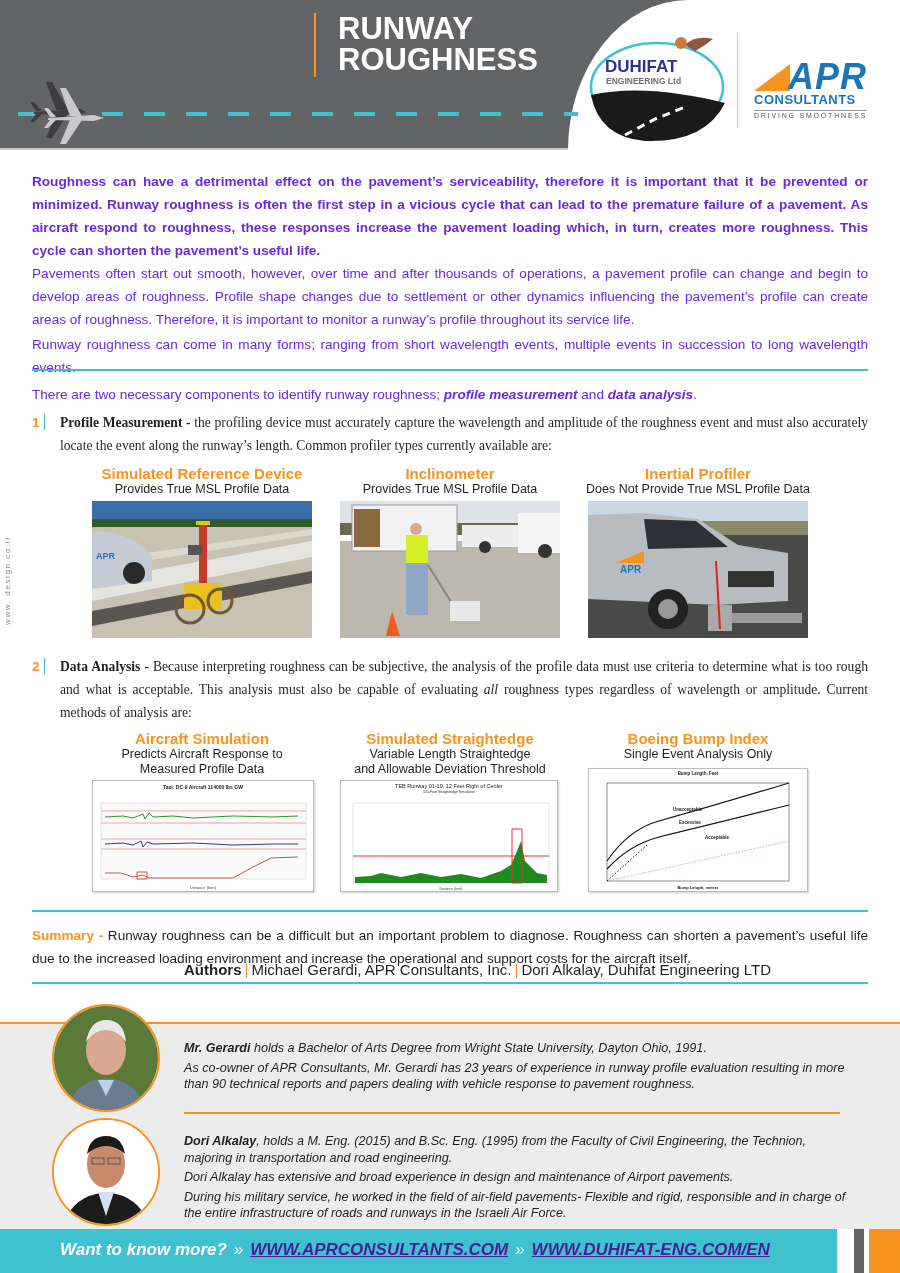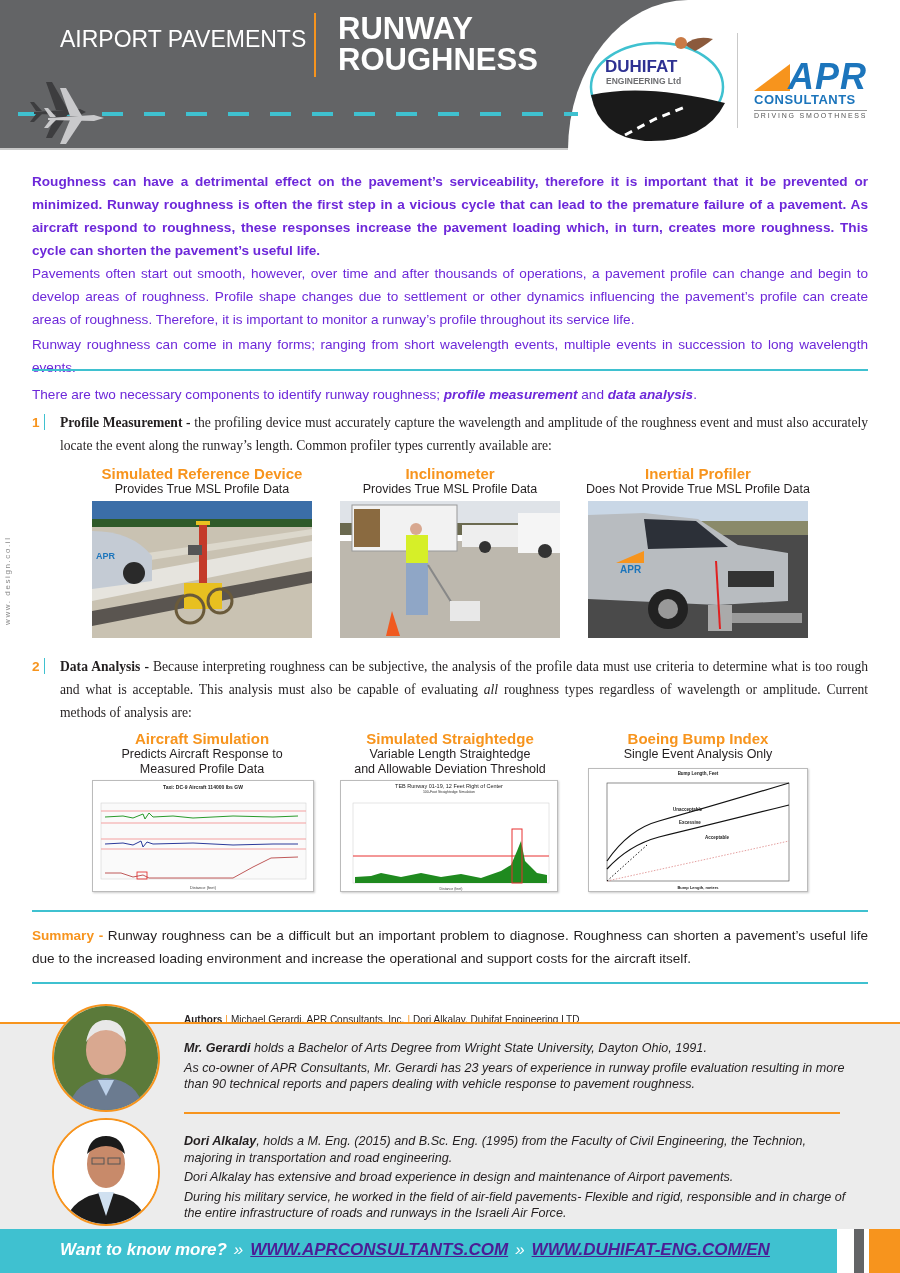--- a/index.html
+++ b/index.html
@@ -37,21 +37,21 @@
   .col-head .h { color: #f7941d; font-weight: bold; font-size: 15px; line-height: 17px; }
   .col-head .s { font-size: 12.5px; line-height: 15px; color: #231f20; }
 
   .photo { position: absolute; width: 220px; height: 137px; overflow: hidden; }
   .chart-box { position: absolute; background: #fff; border: 1px solid #bbb; box-shadow: 1px 1px 2px #ccc; }
   .chart-box svg { display: block; }
 
   .summary { position: absolute; left: 32px; top: 924px; width: 836px; font-size: 13.6px; line-height: 23px; text-align: justify; }
   .summary .lead { color: #f7941d; font-weight: bold; }
 
-  .authors { position: absolute; left: 184px; top: 1012px; font-size: 10px; line-height: 16px; }
+  .authors { position: absolute; left: 184px; top: 962px; font-size: 15px; line-height: 16px; }
   .authors .lbl { font-weight: bold; }
   .authors .sep { color: #f7941d; padding: 0 3px; }
 
   .bio-band { position: absolute; left: 0; top: 1022px; width: 900px; height: 207px; background: #ececec; border-top: 2px solid #f7941d; }
   .avatar { position: absolute; width: 108px; height: 108px; border-radius: 50%; border: 2px solid #f7941d; background: #fff; overflow: hidden; }
   .bio { position: absolute; left: 184px; width: 670px; font-size: 12.6px; line-height: 16.5px; font-style: italic; }
   .bio p { margin-bottom: 3px; font-style: italic; }
   .bio .nm { font-weight: bold; }
   .bio-rule { position: absolute; left: 184px; top: 1112px; width: 656px; height: 2px; background: #f7941d; }
 
@@ -64,21 +64,20 @@
 
   .side-credit { position: absolute; left: 3px; top: 625px; transform: rotate(-90deg); transform-origin: left top; font-size: 8px; color: #888; letter-spacing: 1.6px; white-space: nowrap; }
 </style>
 </head>
 <body>
 
 <div class="header">
   <div class="white-shape-curve"></div>
 
   <div class="kicker">
-    <div>AIRPORT PAVEMENTS</div>
   </div>
   <div class="title-divider"></div>
   <div class="title">
     <div>RUNWAY</div>
     <div>ROUGHNESS</div>
   </div>
 
   <div class="runway-dash"></div>
   <svg class="plane" viewBox="0 0 80 66">
     <g fill="#3d3d3f" transform="translate(-8,-4)">

